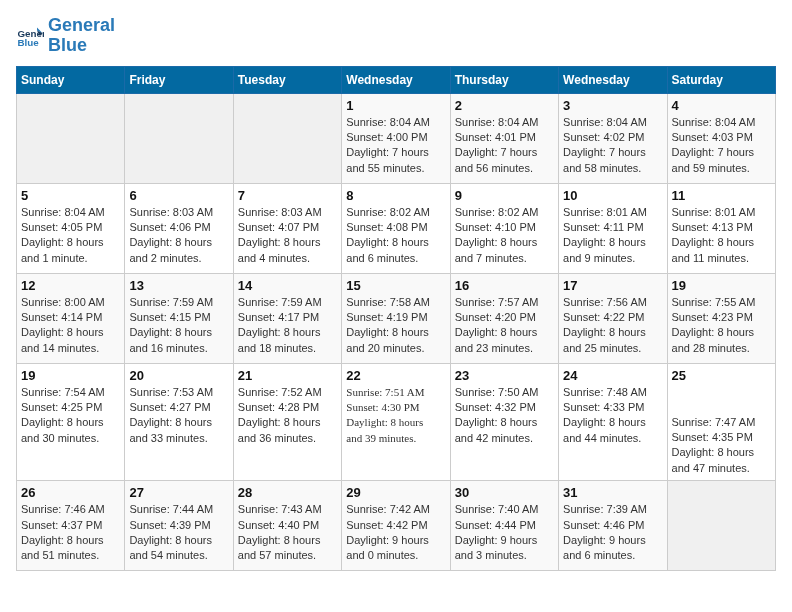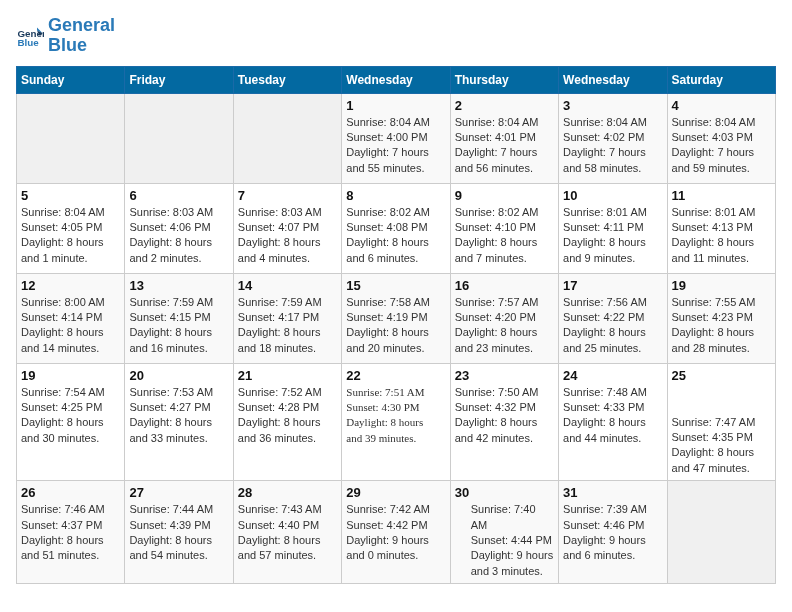--- a/index.html
+++ b/index.html
@@ -334,21 +334,21 @@
         </td>
         <td>
           <div class="day-num">29</div>
           <div class="day-info" style="white-space: pre-line;">Sunrise: 7:42 AM
 Sunset: 4:42 PM
 Daylight: 9 hours
 and 0 minutes.</div>
         </td>
         <td>
           <div class="day-num">30</div>
-          <div class="day-info" style="white-space: pre-line; margin-left: 16px;">Sunrise: 7:40 AM
+          <div class="day-info" style="white-space: pre-line;">Sunrise: 7:40 AM
 Sunset: 4:44 PM
 Daylight: 9 hours
 and 3 minutes.</div>
         </td>
         <td>
           <div class="day-num">31</div>
           <div class="day-info" style="white-space: pre-line;">Sunrise: 7:39 AM
 Sunset: 4:46 PM
 Daylight: 9 hours
 and 6 minutes.</div>

